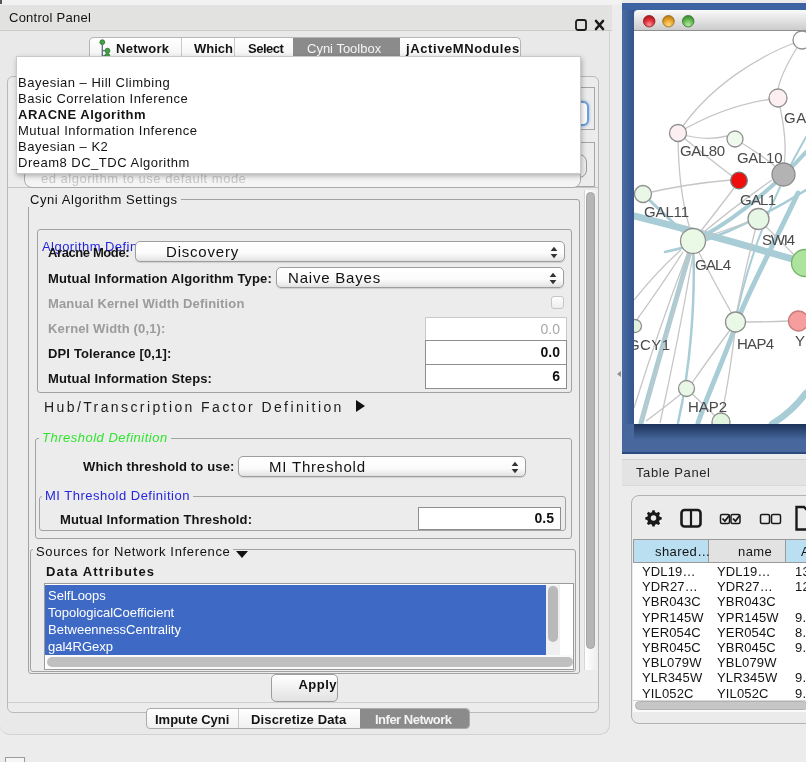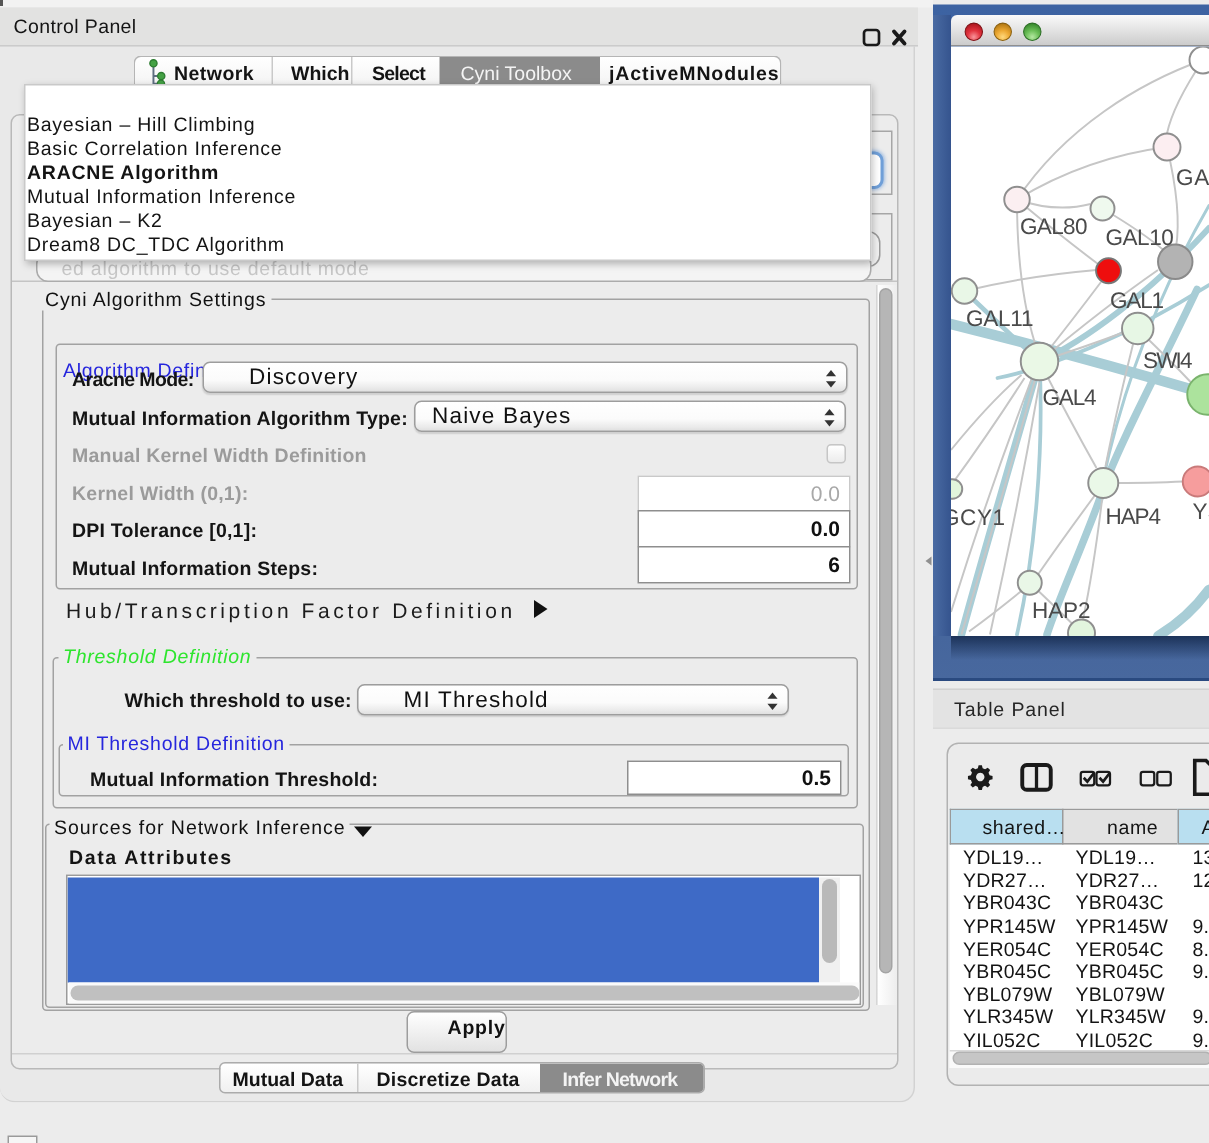--- a/index.html
+++ b/index.html
@@ -108,34 +108,35 @@
 <div class="abs b13" style="left:60px;top:512px;">Mutual Information Threshold:</div>
 <div class="field" style="left:418px;top:507px;width:143px;height:23px;line-height:21px;">0.5</div>
 
 <div class="gbox" style="left:30px;top:549px;width:546px;height:123px;"></div>
 <div class="glab" style="left:33px;top:545px;color:#111;letter-spacing:0.65px;">Sources for Network Inference</div>
 <div class="abs" style="left:236px;top:551px;width:0;height:0;border-top:7.5px solid #111;border-left:6.5px solid transparent;border-right:6.5px solid transparent;"></div>
 <div class="abs b13" style="left:46px;top:564px;letter-spacing:1.1px;">Data Attributes</div>
 
 <div class="abs" style="left:44px;top:583px;width:530px;height:87px;border:1px solid #9a9a9a;background:#fff;overflow:hidden;">
   <div class="abs" style="left:0;top:1px;width:501px;height:70px;background:#3e6ac6;"></div>
+  <div class="abs" style="left:3px;top:3px;font-size:13px;color:#fff;line-height:17px;">SelfLoops<br>TopologicalCoefficient<br>BetweennessCentrality<br>gal4RGexp</div>
   <div class="abs" style="left:501px;top:1px;width:14px;height:70px;background:#f0f0f0;"></div>
   <div class="abs" style="left:503px;top:2px;width:10px;height:56px;border-radius:5px;background:#b9b9b9;"></div>
   <div class="abs" style="left:1px;top:71px;width:527px;height:15px;background:#fafafa;"></div>
   <div class="abs" style="left:2px;top:73px;width:526px;height:10px;border-radius:5px;background:#c0c0c0;"></div>
 </div>
 
 <div class="abs" style="left:271px;top:674px;width:67px;height:28px;border:1px solid #9d9d9d;border-radius:5px;background:linear-gradient(#fff,#e2e2e2);text-align:right;font-size:13px;font-weight:bold;letter-spacing:0.5px;line-height:20px;color:#111;">Apply</div>
 
 <div class="abs" style="left:8px;top:702px;width:590px;height:1px;background:#d0d0d0;"></div>
 
 <div class="abs" style="left:146px;top:708px;width:324px;height:21px;border:1px solid #ababab;border-radius:4px;background:linear-gradient(#ffffff,#f0f0f0);overflow:hidden;">
   <div class="abs" style="left:91px;top:0;width:1px;height:21px;background:#c9c9c9;"></div>
   <div class="abs" style="left:213px;top:0;width:110px;height:21px;background:#8b8b8b;"></div>
-  <div class="abs b13" style="left:8px;top:0;line-height:21px;letter-spacing:0;">Mutual Data</div>
+  <div class="abs b13" style="left:8px;top:0;line-height:21px;letter-spacing:0;">Impute Cyni</div>
   <div class="abs b13" style="left:104px;top:0;line-height:21px;letter-spacing:0.15px;">Discretize Data</div>
   <div class="abs b13" style="left:228px;top:0;line-height:21px;letter-spacing:-0.5px;color:#f4f4f4;">Infer Network</div>
 </div>
 
 <div class="abs" style="left:584px;top:190px;width:14px;height:480px;background:linear-gradient(to right,#ffffff,#ededed);border-left:1px solid #d6d6d6;"></div>
 <div class="abs" style="left:586px;top:192px;width:9px;height:457px;border-radius:5px;background:#b6b6b6;border:1px solid #a4a4a4;"></div>
 
 <div class="abs" style="left:617px;top:371px;width:0;height:0;border-right:4px solid #909090;border-top:3.5px solid transparent;border-bottom:3.5px solid transparent;"></div>
 
 <div class="abs" style="left:5px;top:757px;width:20px;height:12px;border:1.5px solid #9a9a9a;background:#f6f6f6;"></div>

